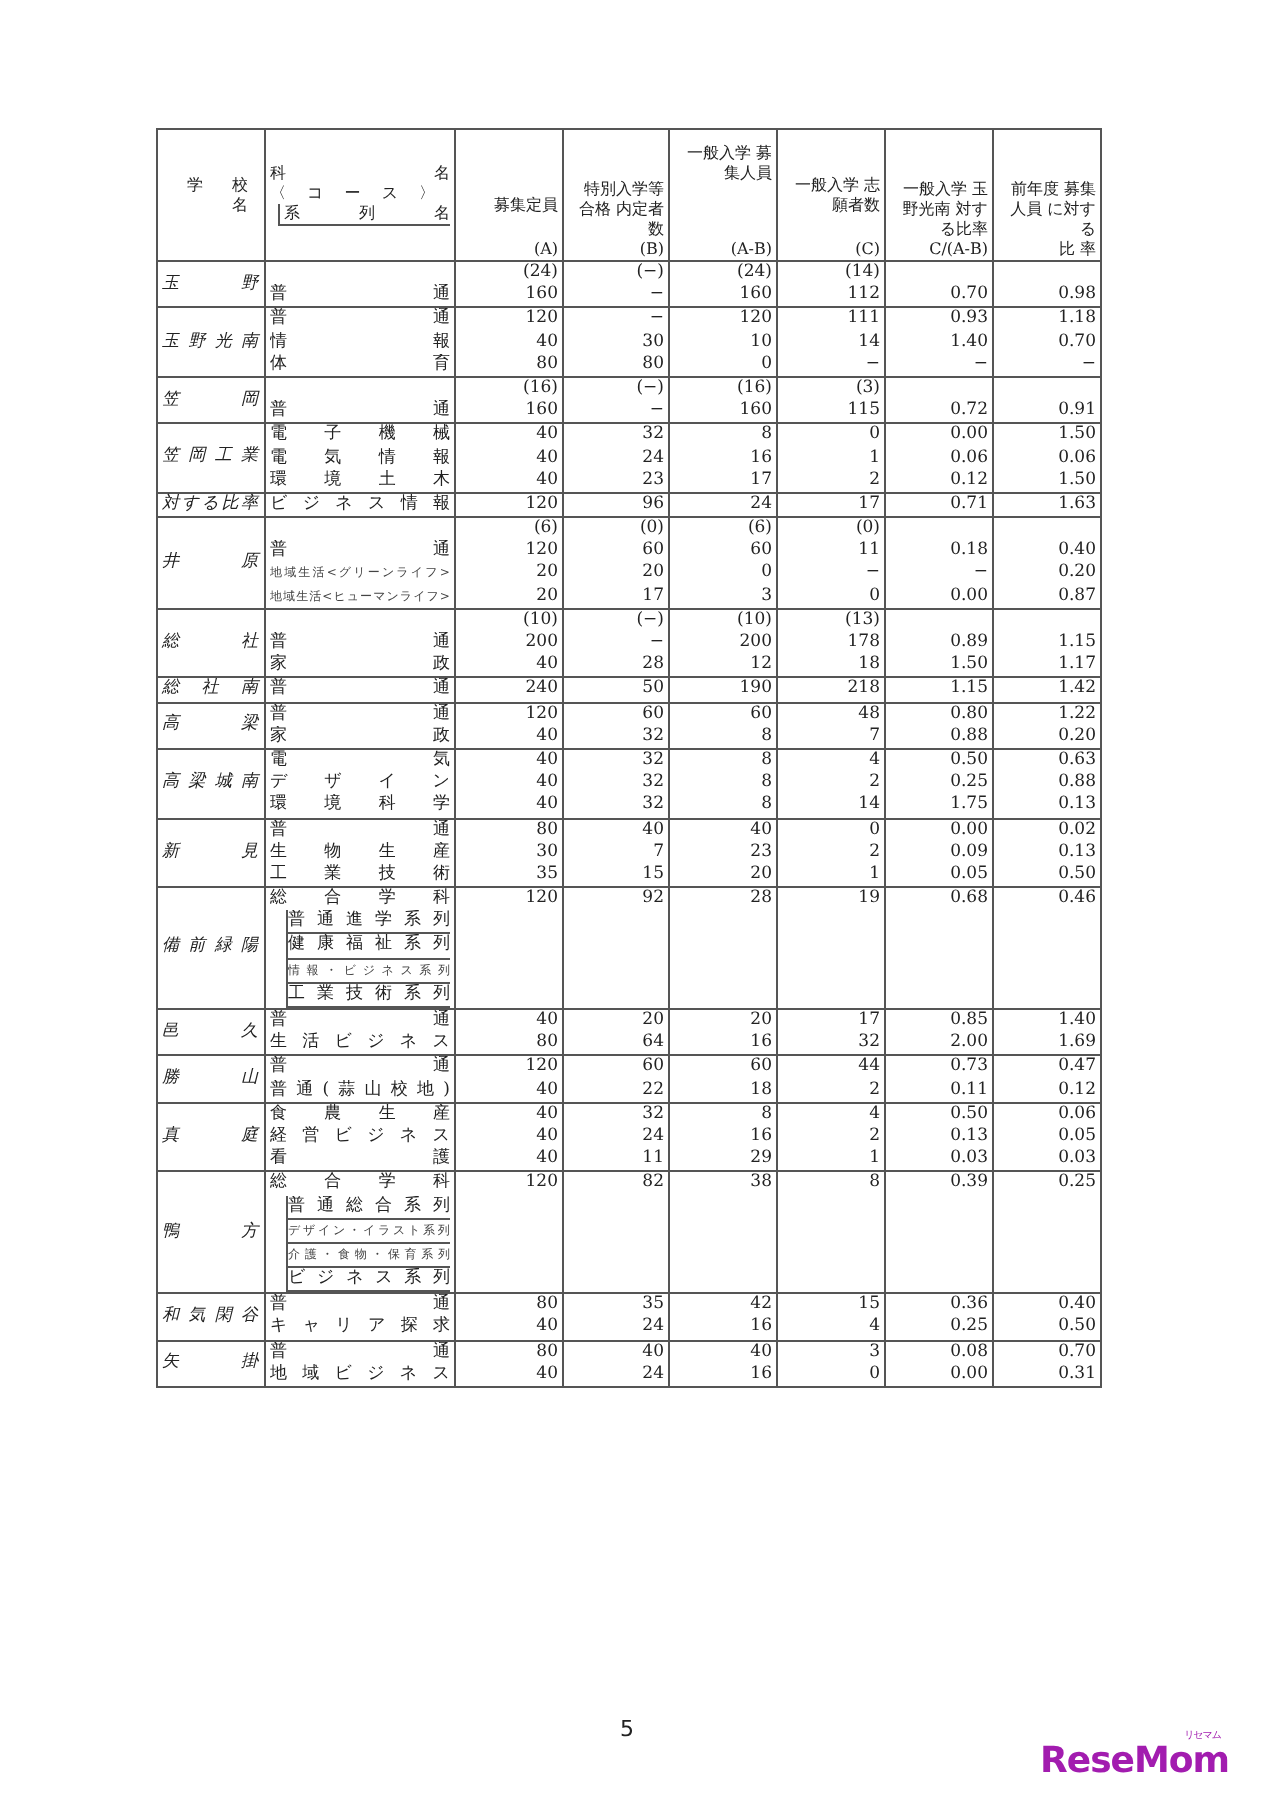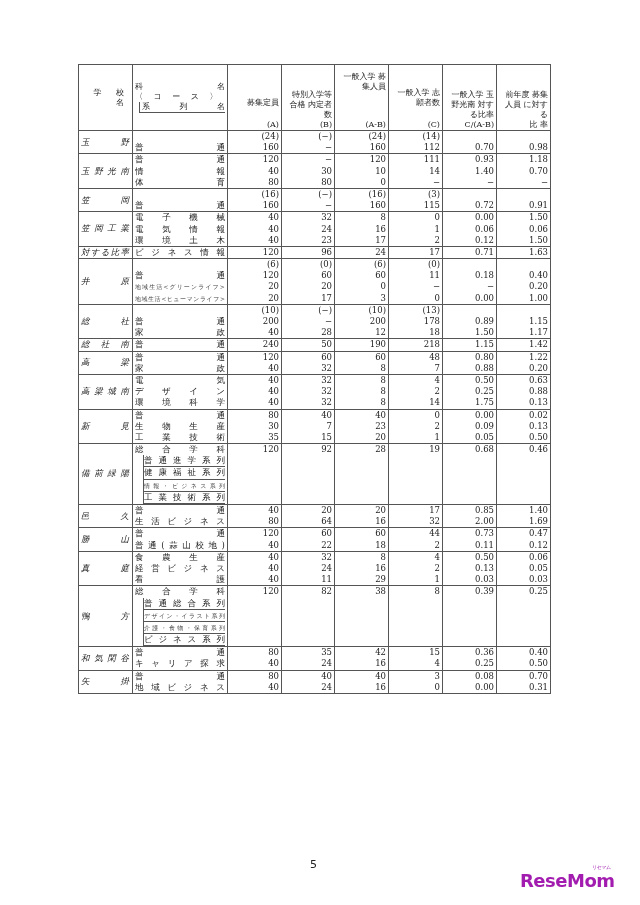--- a/index.html
+++ b/index.html
@@ -359,21 +359,21 @@
         <td class="num">
           <div class="line"></div>
           <div class="line">0.18</div>
           <div class="line">−</div>
           <div class="line">0.00</div>
         </td>
         <td class="num">
           <div class="line"></div>
           <div class="line">0.40</div>
           <div class="line">0.20</div>
-          <div class="line">1.00</div>
+          <div class="line">0.87</div>
         </td>
       </tr>
       <tr class="grp">
         <td class="school">
           <span>総社</span>
         </td>
         <td>
           <div class="line course"></div>
           <div class="line course" style="justify-content: space-between;">
             <span>普</span>

